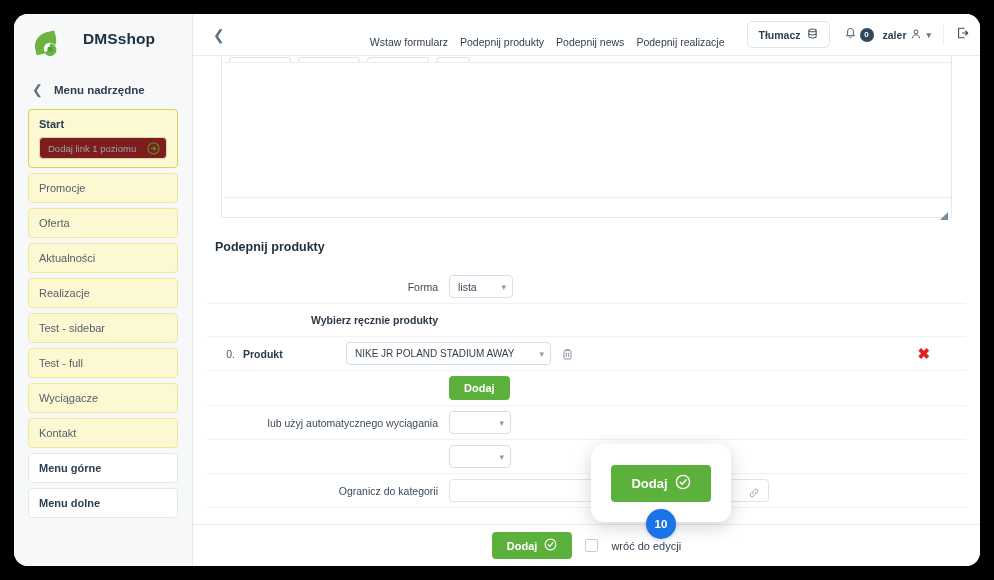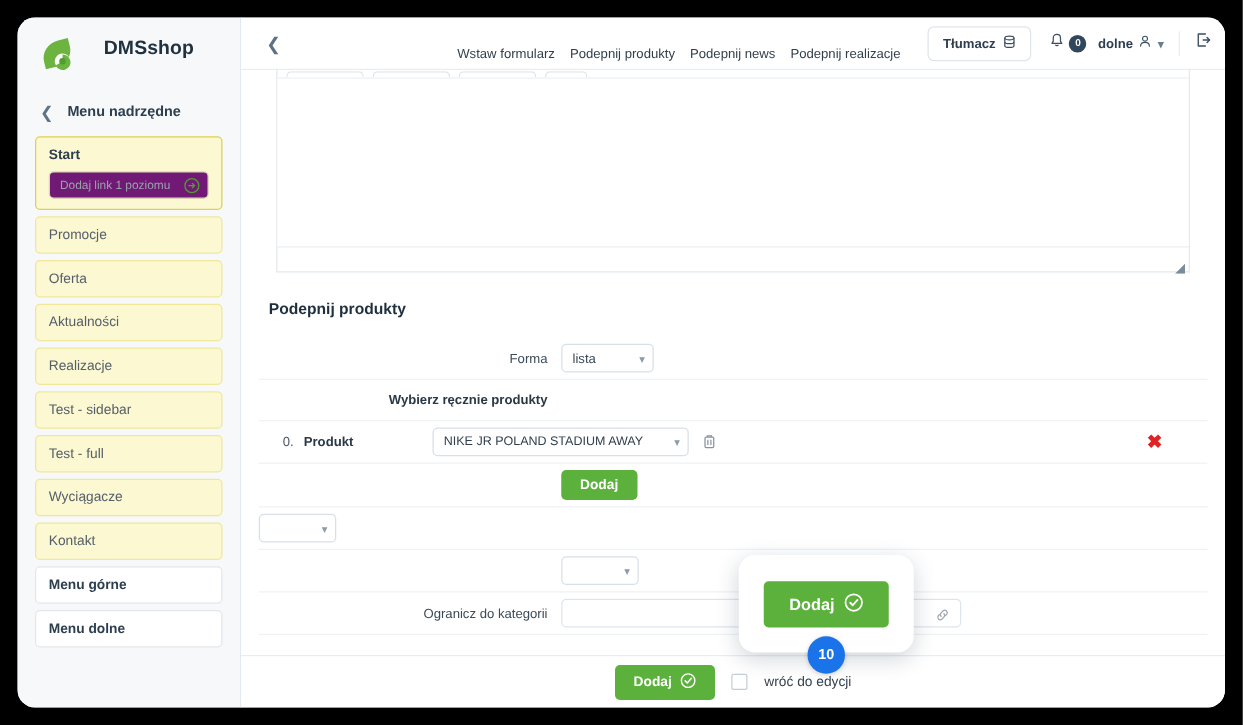--- a/index.html
+++ b/index.html
@@ -63,21 +63,21 @@
   }
   .menu-item.active {
     background: #fbf8d2;
     border: 1px solid #ddd054;
     font-weight: 700;
     color: #2d3f4f;
     padding-bottom: 8px;
   }
   .add-link-row {
     margin-top: 6px;
-    background: #701a75;
+    background: #7f1d1d;
     border: 1px solid #ddd7b8;
     border-radius: 4px;
     height: 22px;
     display: flex; align-items: center;
     padding: 0 6px 0 8px;
     gap: 4px;
   }
   .add-link-row input {
     border: none; outline: none; background: transparent;
     font-family: inherit; font-size: 9.5px; color: #9aa3ab;
@@ -191,21 +191,21 @@
     height: 23px; padding: 0 22px 0 8px;
     outline: none;
     display: flex; align-items: center;
     position: relative;
   }
   .sel-wrap { position: relative; display: inline-block; }
   .sel-caret {
     position: absolute; right: 7px; top: 50%; transform: translateY(-50%);
     pointer-events: none; font-size: 9px; color: #8b9aa8;
   }
-  .sel-forma { width: 74px; text-align: right; }
+  .sel-forma { width: 64px; text-align: right; }
   .sel-produkt { width: 205px; font-size: 10px; color: #32404f; margin-left: 47px; }
   .sel-auto { width: 62px; }
 
   .trash-icon { width: 13px; height: 13px; margin-left: 10px; }
   .red-x {
     margin-left: auto; margin-right: 36px;
     color: #e02424; font-size: 15px; font-weight: 700; line-height: 1;
   }
 
   .btn-green {
@@ -368,21 +368,21 @@
           <span>
             <svg viewBox="0 0 14 14" width="13" height="13">
               <path d="M7 1.6 c-2 0-3.1 1.3-3.1 3 V7.4 L2.8 9.4 h8.4 L10.1 7.4 V4.6 C10.1 2.9 9 1.6 7 1.6 Z" fill="none" stroke="#3c4f61" stroke-width="1.05" stroke-linejoin="round"></path>
               <path d="M5.8 10.5 a1.3 1.3 0 0 0 2.4 0" fill="none" stroke="#3c4f61" stroke-width="1.05"></path>
             </svg>
           </span>
           <span class="badge-dark">0</span>
         </span>
 
         <span class="user-chip">
-          <span>dolne</span>
+          <span>zaler</span>
           <span>
             <svg viewBox="0 0 14 14" width="12" height="12">
               <circle cx="7" cy="4.6" r="2.3" fill="none" stroke="#3c4f61" stroke-width="1.05"></circle>
               <path d="M2.9 11.6 c0-2.2 1.8-3.6 4.1-3.6 s4.1 1.4 4.1 3.6" fill="none" stroke="#3c4f61" stroke-width="1.05" stroke-linecap="round"></path>
             </svg>
           </span>
           <span class="chev-sm">▾</span>
         </span>
 
         <span class="logout-sep"></span>
@@ -445,20 +445,21 @@
         </span>
         <span class="red-x">✖</span>
       </div>
 
       <div class="form-row">
         <span class="row-label"></span>
         <button class="btn-green">Dodaj</button>
       </div>
 
       <div class="form-row">
+        <span class="row-label">lub użyj automatycznego wyciągania</span>
         <span class="sel-wrap">
           <span class="ui-select sel-auto"></span>
           <span class="sel-caret">▾</span>
         </span>
       </div>
 
       <div class="form-row">
         <span class="row-label"></span>
         <span class="sel-wrap">
           <span class="ui-select sel-auto"></span>

